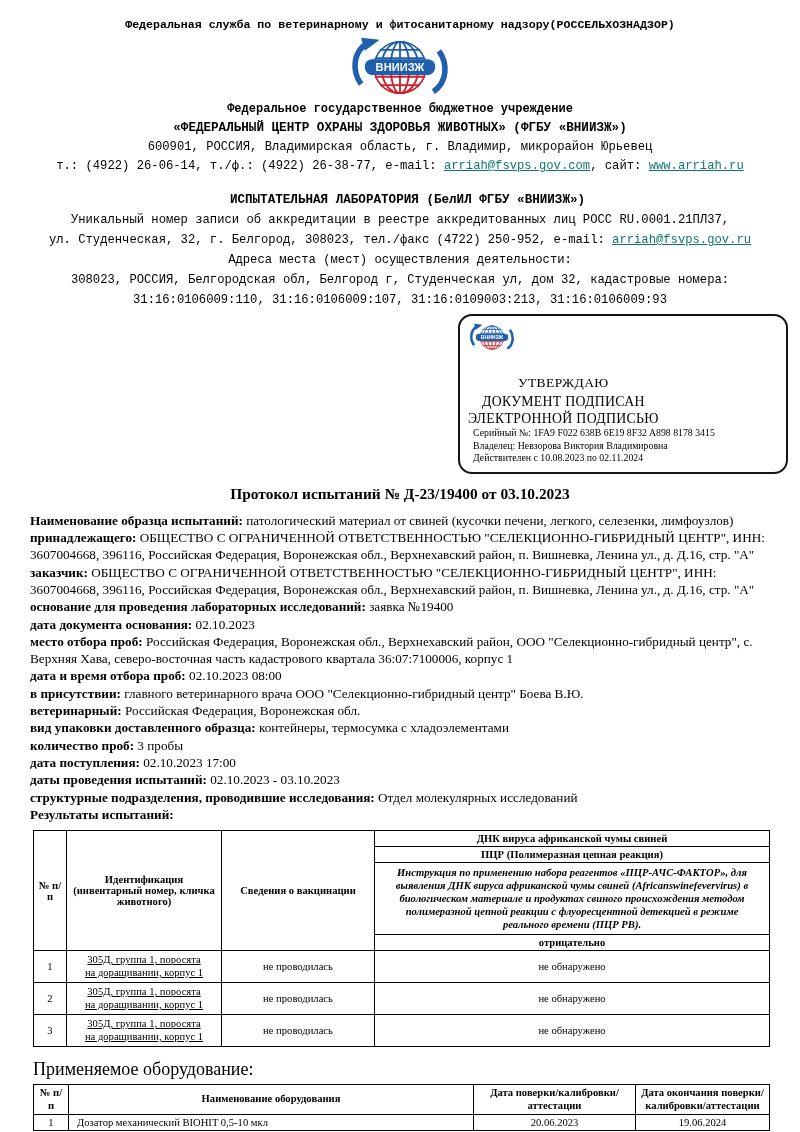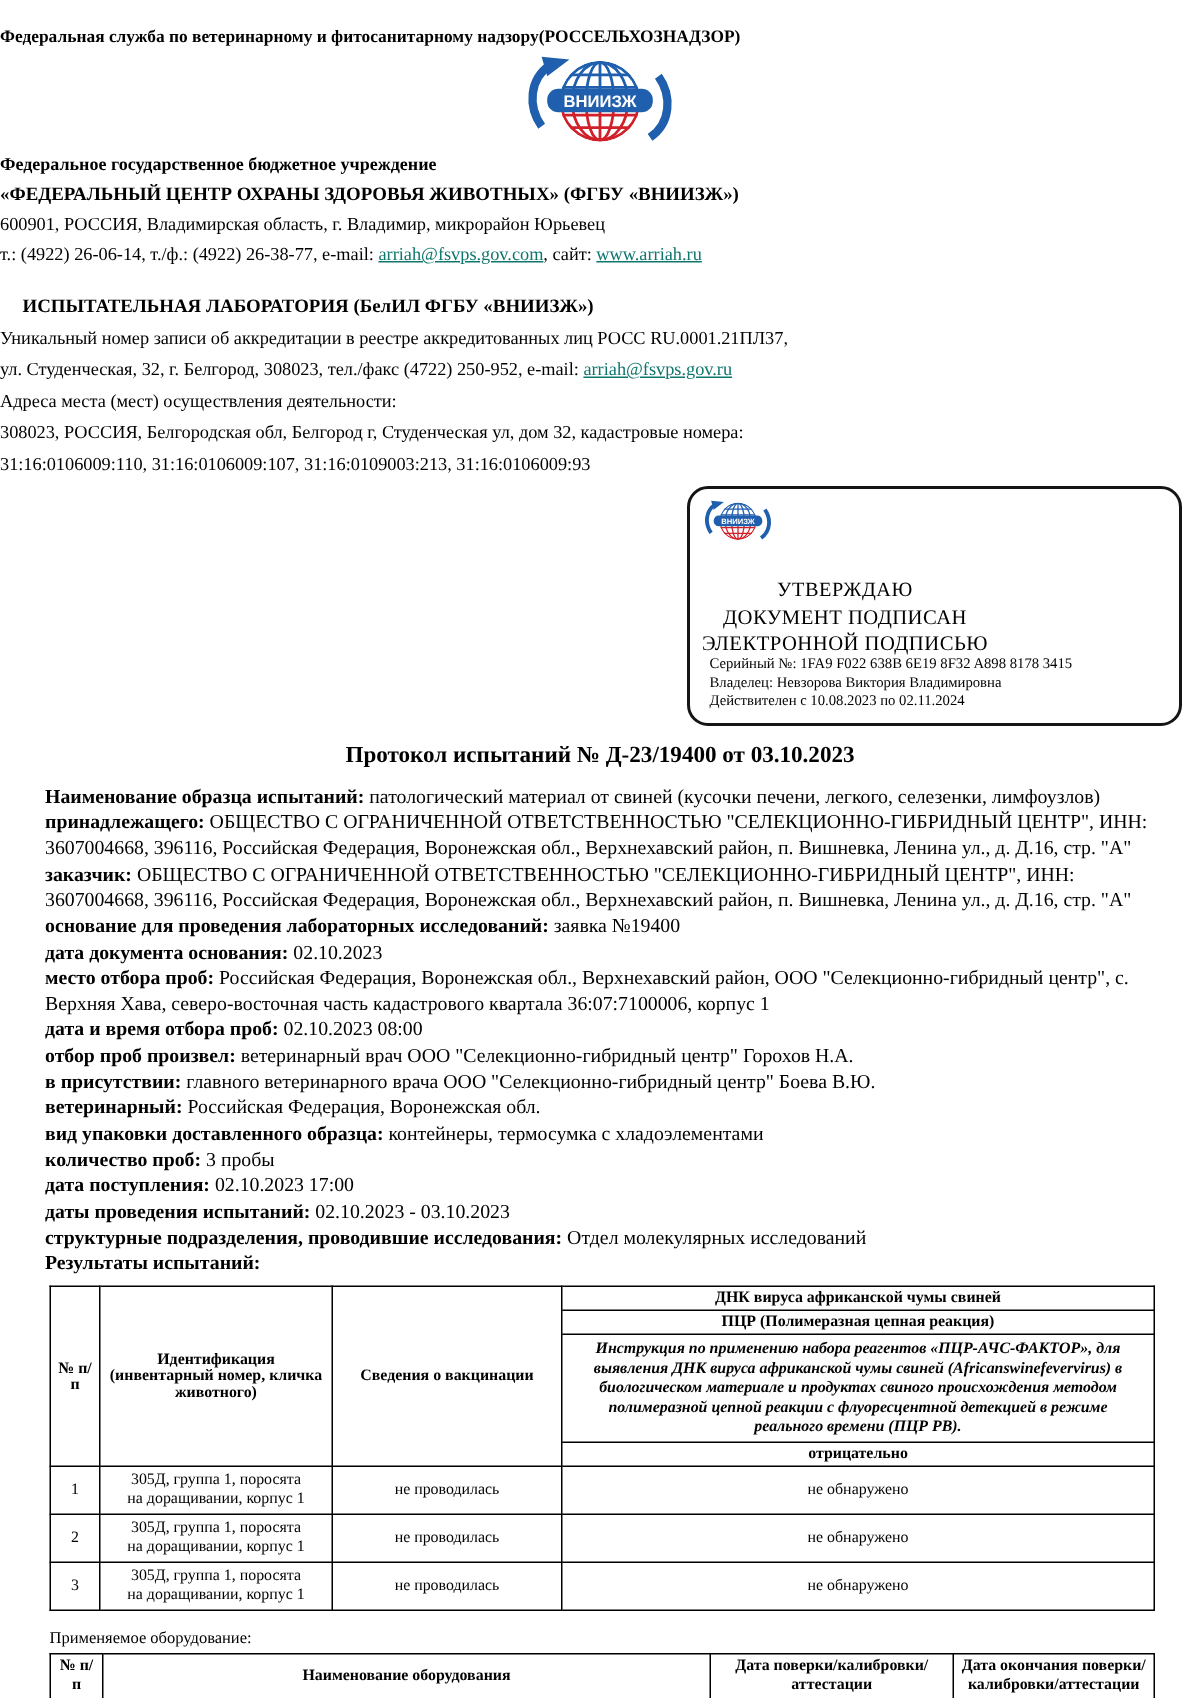--- a/index.html
+++ b/index.html
@@ -2,21 +2,21 @@
 <html><head>
 <meta charset="utf-8">
 <style>
   html,body{margin:0;padding:0;background:#ffffff;}
   .page{
     width:800px;height:1132px;background:#fff;color:#000;
     font-family:"Liberation Serif","DejaVu Serif",serif;
     position:relative;overflow:hidden;box-sizing:border-box;
     padding-top:18px;
   }
-  .center{}
+  .center{text-align:center;font-family:Liberation Mono, monospace;}
   p{margin:0;}
   .agency{font-weight:bold;font-size:11.6px;}
   .logo-wrap{margin:5px auto 2px;width:104px;height:63px;}
   .org-type{font-weight:bold;font-size:12px;margin-top:3px;}
   .org-name{font-weight:bold;font-size:12.6px;margin-top:5px;}
   .hline{font-size:12.2px;margin-top:5px;}
   .lab-name{font-weight:bold;font-size:12.6px;margin-top:20px;padding-left:15px;}
   .hline2{font-size:12.2px;margin-top:6px;}
   a.link{color:#0f766e;text-decoration:underline;cursor:pointer;}
   
@@ -41,22 +41,22 @@
   .doc-body b{font-weight:bold;}
   
   table{border-collapse:collapse;}
   .results{margin:7px auto 0 33px;width:737px;font-size:10.6px;table-layout:fixed;}
   .results td{border:1px solid #000;text-align:center;vertical-align:middle;padding:2px 3px;}
   .results .hd{font-weight:bold;}
   .results .instr{font-weight:bold;line-height:13px;padding:3px 10px;font-style:italic;}
   .col-num{width:26px;}
   .col-id{width:148px;}
   .col-vac{width:146px;}
-  .results .idcell{line-height:12.5px;padding:3px 16px;}
-  .equip-title{font-size:11px;margin:12px 0 4px 33px;}
+  .results .idcell{line-height:12.5px;padding:3px 16px;text-decoration:underline;}
+  .equip-title{font-size:18px;margin:12px 0 4px 33px;}
   .equip{margin-left:33px;width:737px;font-size:10.6px;table-layout:fixed;}
   .equip td{border:1px solid #000;text-align:center;vertical-align:middle;padding:2px 4px;}
   .equip .hd{font-weight:bold;line-height:12.5px;}
   .equip .name{text-align:left;padding-left:8px;}
   .e-num{width:26px;}
   .e-name{width:396px;}
   .e-d1{width:153px;}
 </style>
 </head>
 <body>
@@ -147,21 +147,20 @@
   <h1 class="doc-title">Протокол испытаний № Д-23/19400 от 03.10.2023</h1>
 
   <div class="doc-body">
     <p class="field"><b>Наименование образца испытаний:</b> <span>патологический материал от свиней (кусочки печени, легкого, селезенки, лимфоузлов)</span></p>
     <p class="field"><b>принадлежащего:</b> <span>ОБЩЕСТВО С ОГРАНИЧЕННОЙ ОТВЕТСТВЕННОСТЬЮ "СЕЛЕКЦИОННО-ГИБРИДНЫЙ ЦЕНТР", ИНН: 3607004668, 396116, Российская Федерация, Воронежская обл., Верхнехавский район, п. Вишневка, Ленина ул., д. Д.16, стр. "А"</span></p>
     <p class="field"><b>заказчик:</b> <span>ОБЩЕСТВО С ОГРАНИЧЕННОЙ ОТВЕТСТВЕННОСТЬЮ "СЕЛЕКЦИОННО-ГИБРИДНЫЙ ЦЕНТР", ИНН: 3607004668, 396116, Российская Федерация, Воронежская обл., Верхнехавский район, п. Вишневка, Ленина ул., д. Д.16, стр. "А"</span></p>
     <p class="field"><b>основание для проведения лабораторных исследований:</b> <span>заявка №19400</span></p>
     <p class="field"><b>дата документа основания:</b> <span>02.10.2023</span></p>
     <p class="field"><b>место отбора проб:</b> <span>Российская Федерация, Воронежская обл., Верхнехавский район, ООО "Селекционно-гибридный центр", с. Верхняя Хава, северо-восточная часть кадастрового квартала 36:07:7100006, корпус 1</span></p>
     <p class="field"><b>дата и время отбора проб:</b> <span>02.10.2023 08:00</span></p>
-    <p class="field"><b>отбор проб произвел:</b> <span>ветеринарный врач ООО "Селекционно-гибридный центр" Горохов Н.А.</span></p>
     <p class="field"><b>в присутствии:</b> <span>главного ветеринарного врача ООО "Селекционно-гибридный центр" Боева В.Ю.</span></p>
     <p class="field"><b>ветеринарный:</b> <span>Российская Федерация, Воронежская обл.</span></p>
     <p class="field"><b>вид упаковки доставленного образца:</b> <span>контейнеры, термосумка с хладоэлементами</span></p>
     <p class="field"><b>количество проб:</b> <span>3 пробы</span></p>
     <p class="field"><b>дата поступления:</b> <span>02.10.2023 17:00</span></p>
     <p class="field"><b>даты проведения испытаний:</b> <span>02.10.2023 - 03.10.2023</span></p>
     <p class="field"><b>структурные подразделения, проводившие исследования:</b> <span>Отдел молекулярных исследований</span></p>
     <p class="field"><b>Результаты испытаний:</b></p>
   </div>
 

